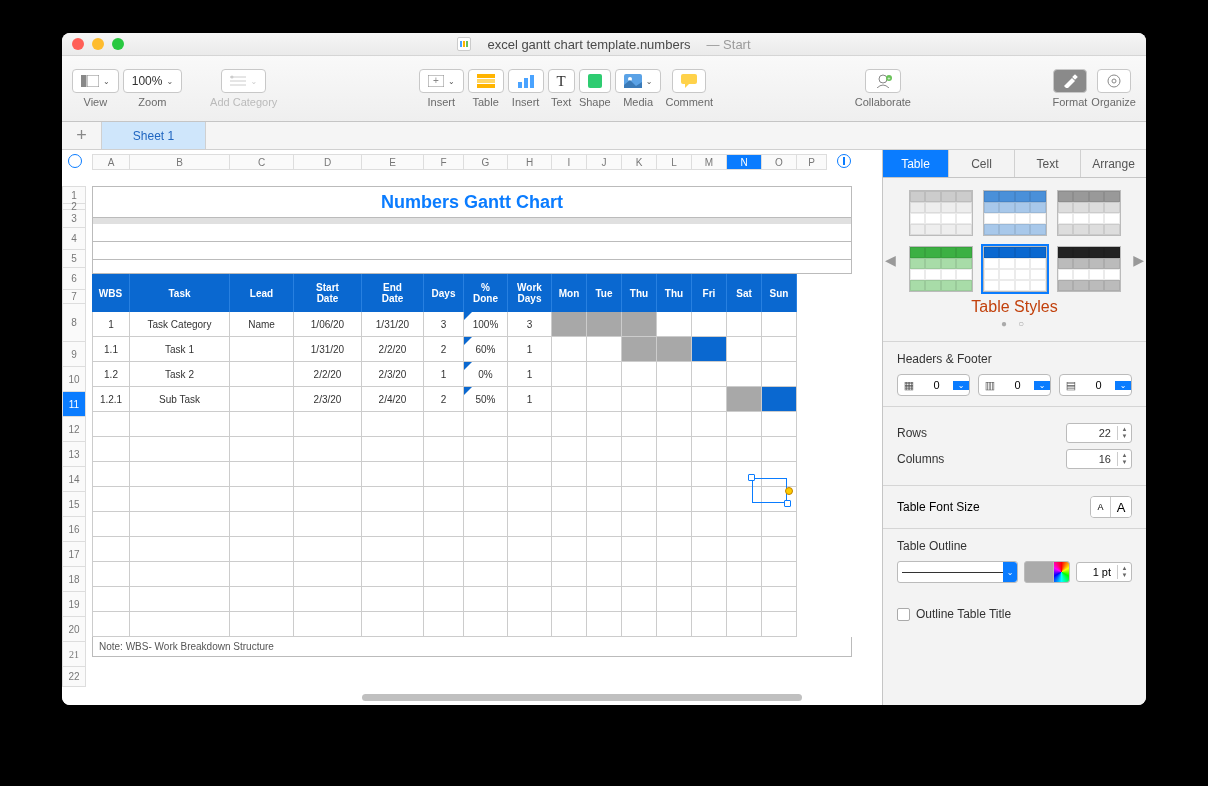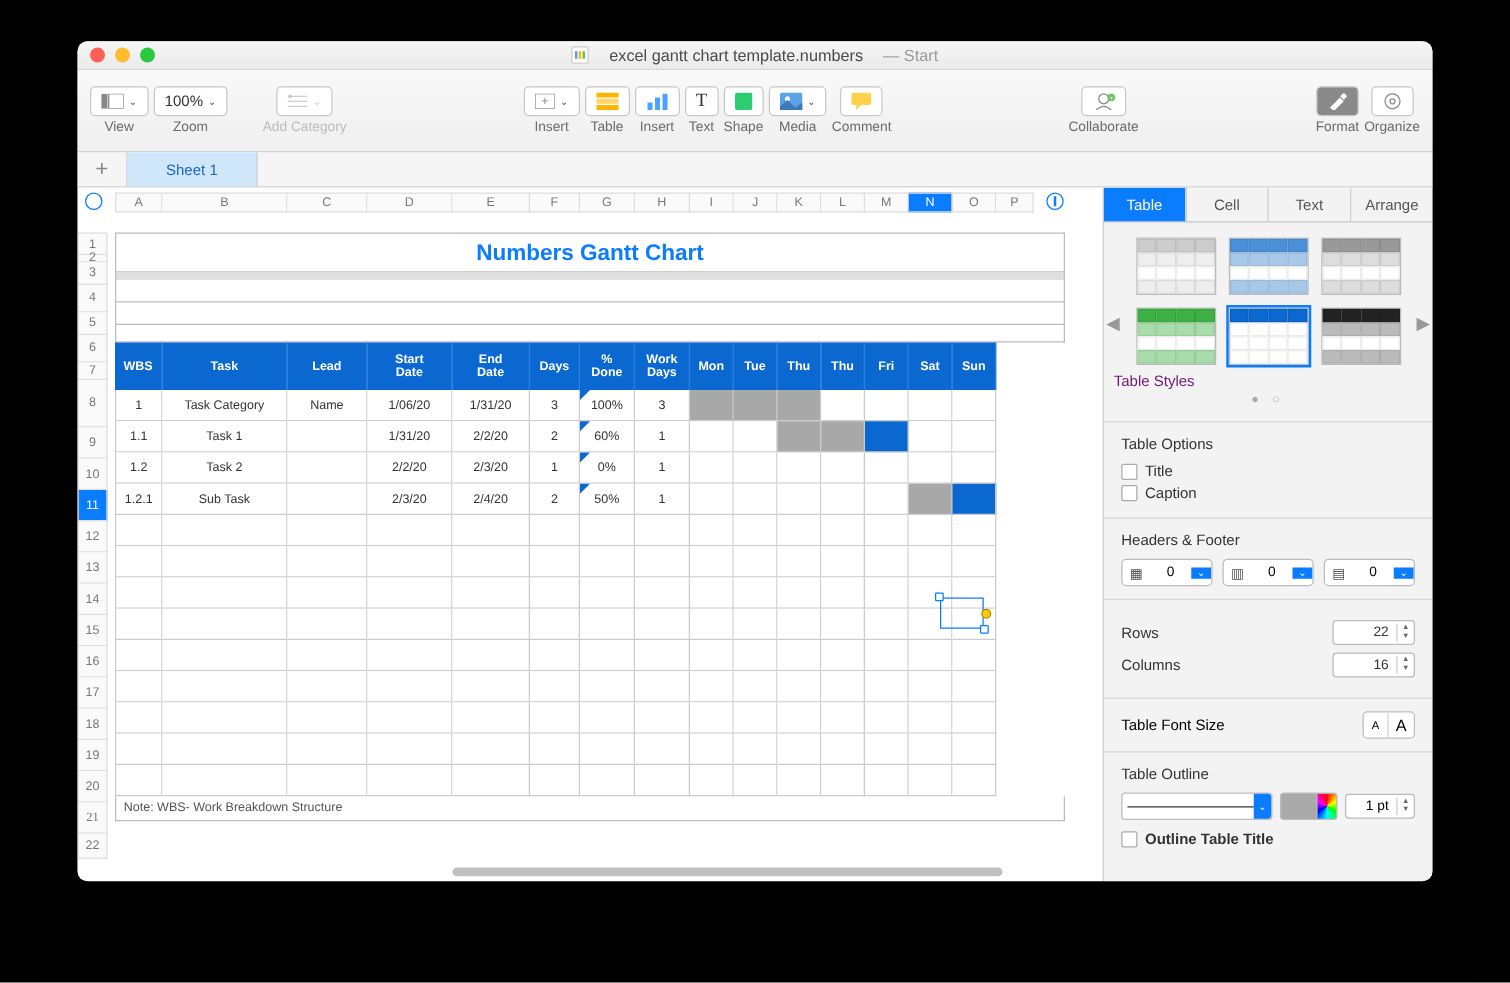--- a/index.html
+++ b/index.html
@@ -44,21 +44,21 @@
 .insp-tab.active{ background:#0a7cff; color:#fff;}
 
 
 .styles-wrap{padding:12px 8px 6px; position:relative;}
 .styles-grid{display:grid; grid-template-columns:repeat(3,64px); grid-template-rows:repeat(2,46px); gap:10px 10px; justify-content:center;}
 .style-sw{width:64px;height:46px;border:1px solid #bbb;background:#fff;display:flex;flex-direction:column;}
 .style-sw .r{flex:1;display:flex;}
 .style-sw .c{flex:1;border:0.5px solid rgba(0,0,0,0.08);}
 .nav-arr{position:absolute;top:50%;transform:translateY(-50%);color:#999;font-size:14px;}
 .nav-arr.l{left:2px;} .nav-arr.r{right:2px;}
-.styles-label{font-size:12px;color:#701a75;padding:6px 0 2px;}
+.styles-label{text-align:center;font-size:16px;color:#c2410c;padding:6px 0 2px;}
 .dots{text-align:center;font-size:10px;color:#aaa;letter-spacing:4px;padding-bottom:6px;}
 .insp-sec{padding:10px 14px;border-top:1px solid #d5d5d5;}
 .insp-title{font-size:12px;color:#333;margin-bottom:8px;}
 .chk{display:flex;align-items:center;gap:6px;font-size:12px;color:#333;margin:3px 0;}
 .chk .box{width:13px;height:13px;border:1px solid #aaa;border-radius:2px;background:#fff;}
 .hrow{display:flex;gap:8px;}
 .hsel{flex:1;display:flex;align-items:center;border:1px solid #bbb;border-radius:4px;overflow:hidden;height:22px;background:#fff;}
 .hsel .ic{width:22px;display:flex;align-items:center;justify-content:center;font-size:11px;color:#555;}
 .hsel .val{flex:1;text-align:center;font-size:11px;}
 .hsel .dd{width:16px;background:#0a7cff;color:#fff;font-size:8px;display:flex;align-items:center;justify-content:center;}
@@ -739,31 +739,20 @@
                 <div class="c" style="background: rgb(187, 187, 187);"></div>
                 <div class="c" style="background: rgb(187, 187, 187);"></div>
                 <div class="c" style="background: rgb(187, 187, 187);"></div>
               </div>
             </div>
           </div>
         <div class="styles-label">Table Styles</div>
         <div class="dots">● ○</div>
       </div>
       <div class="insp-sec">
-        <div class="insp-title">Table Options</div>
-        <div class="chk">
-            <div class="box"></div>
-            <span>Title</span>
-          </div>
-        <div class="chk">
-            <div class="box"></div>
-            <span>Caption</span>
-          </div>
-      </div>
-      <div class="insp-sec">
         <div class="insp-title">Headers &amp; Footer</div>
         <div class="hrow" id="hfrow">
             <div class="hsel">
               <div class="ic">▦</div>
               <div class="val">0</div>
               <div class="dd">⌄</div>
             </div>
             <div class="hsel">
               <div class="ic">▥</div>
               <div class="val">0</div>
@@ -818,20 +807,20 @@
               <div class="wheel"></div>
             </div>
           <div class="stepper" style="width:56px;">
               <div class="num">1 pt</div>
               <div class="ar">
                 <div>▲</div>
                 <div>▼</div>
               </div>
             </div>
         </div>
-        <div class="chk" style="margin-top:8px;font-weight:bold;">
+        <div class="chk" style="margin-top:24px;">
             <div class="box"></div>
             <span>Outline Table Title</span>
           </div>
       </div>
     </div>
   </div>
 </div>
 
 </body></html>

